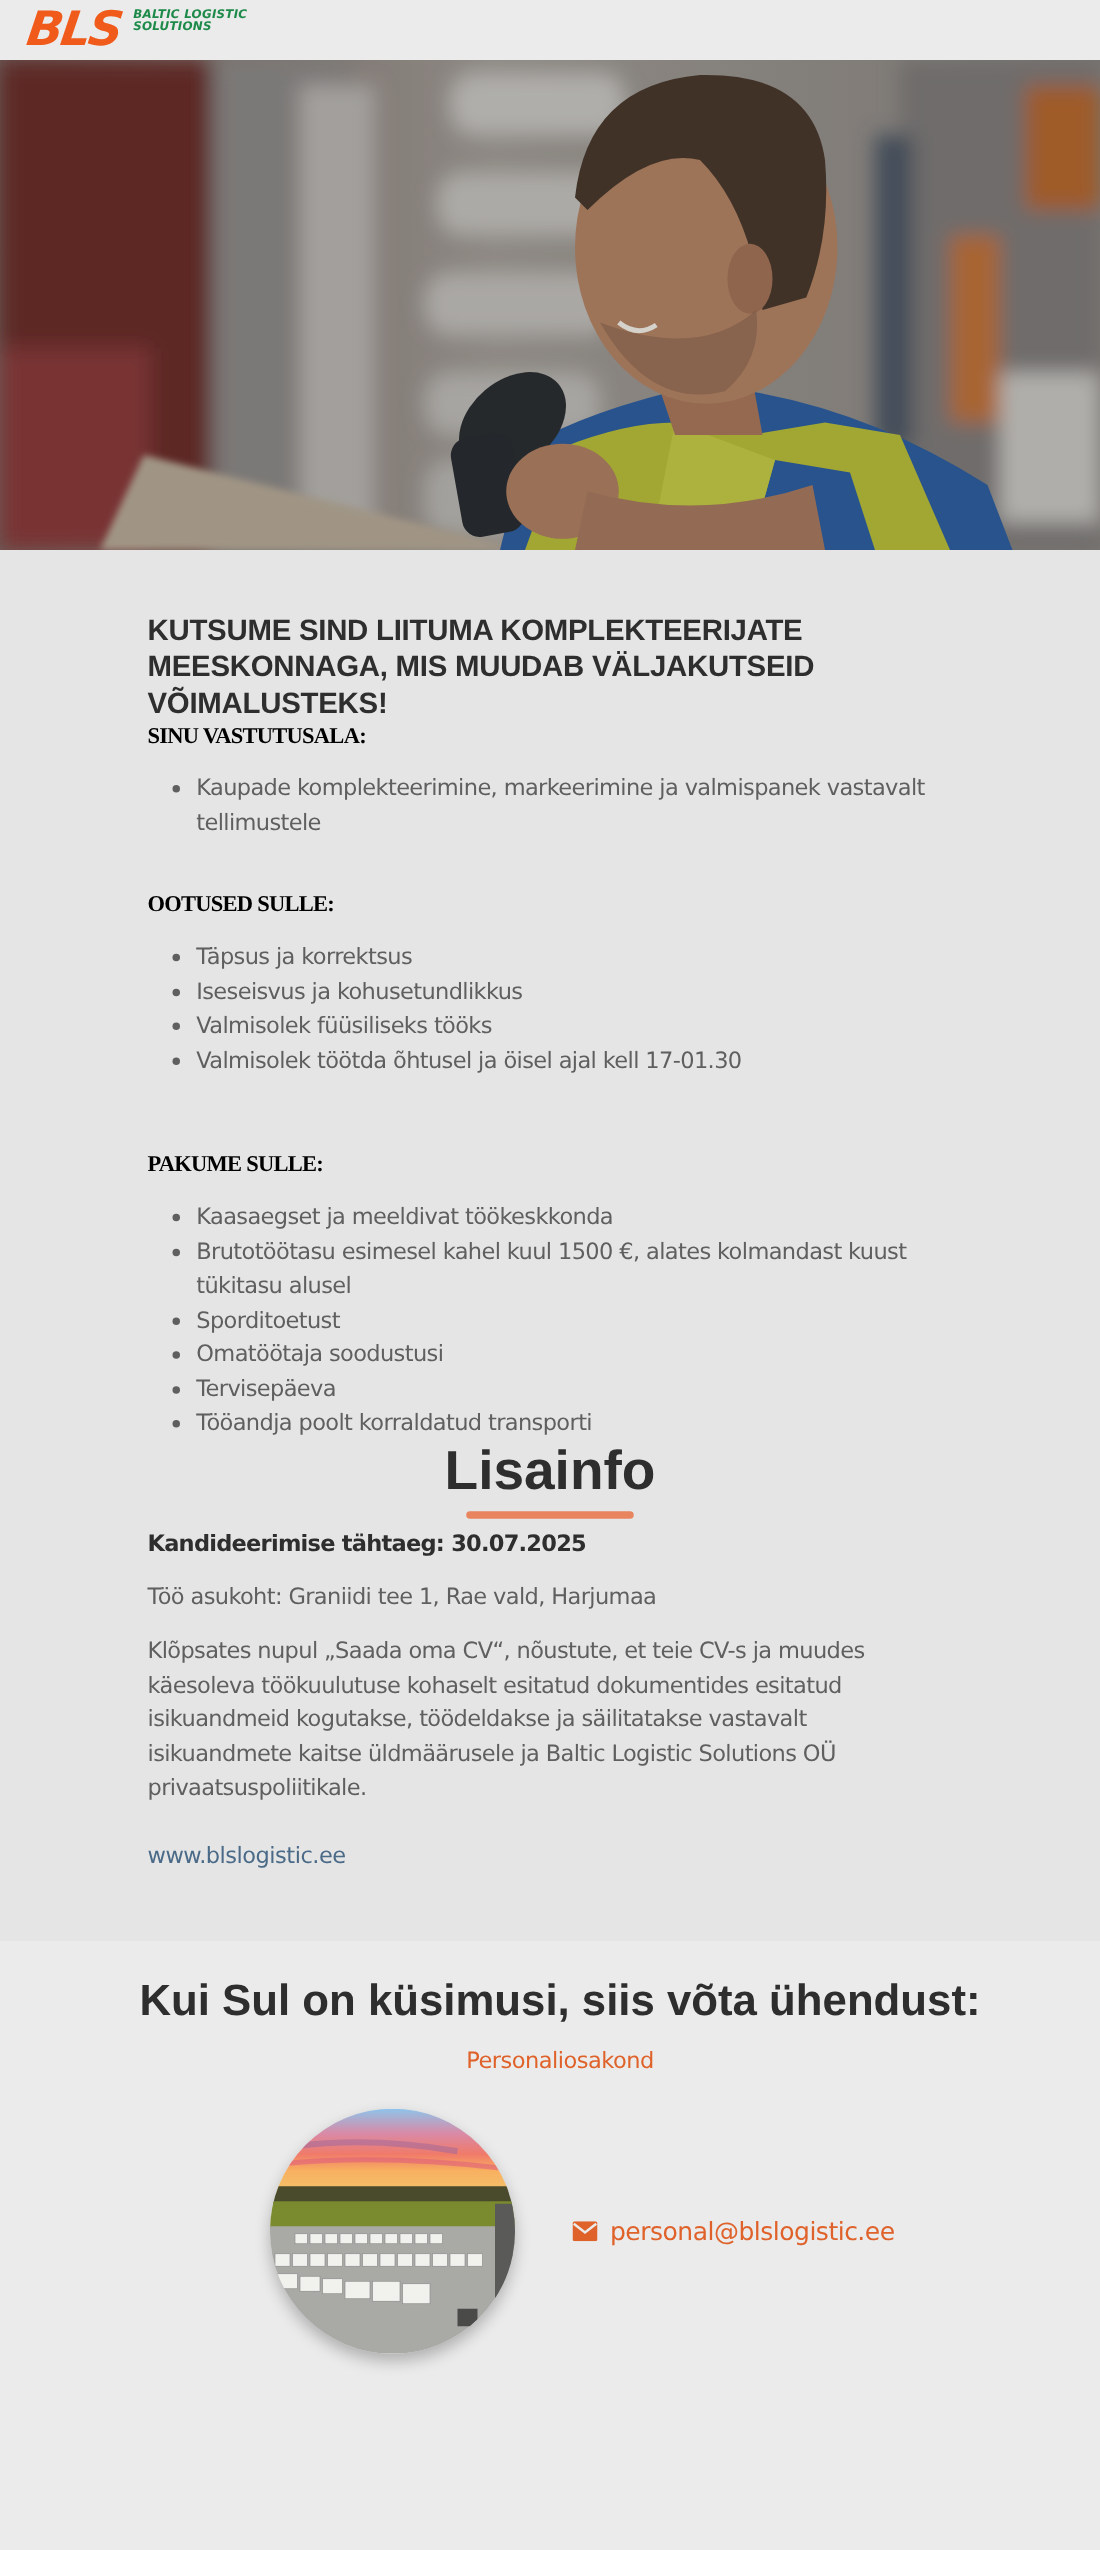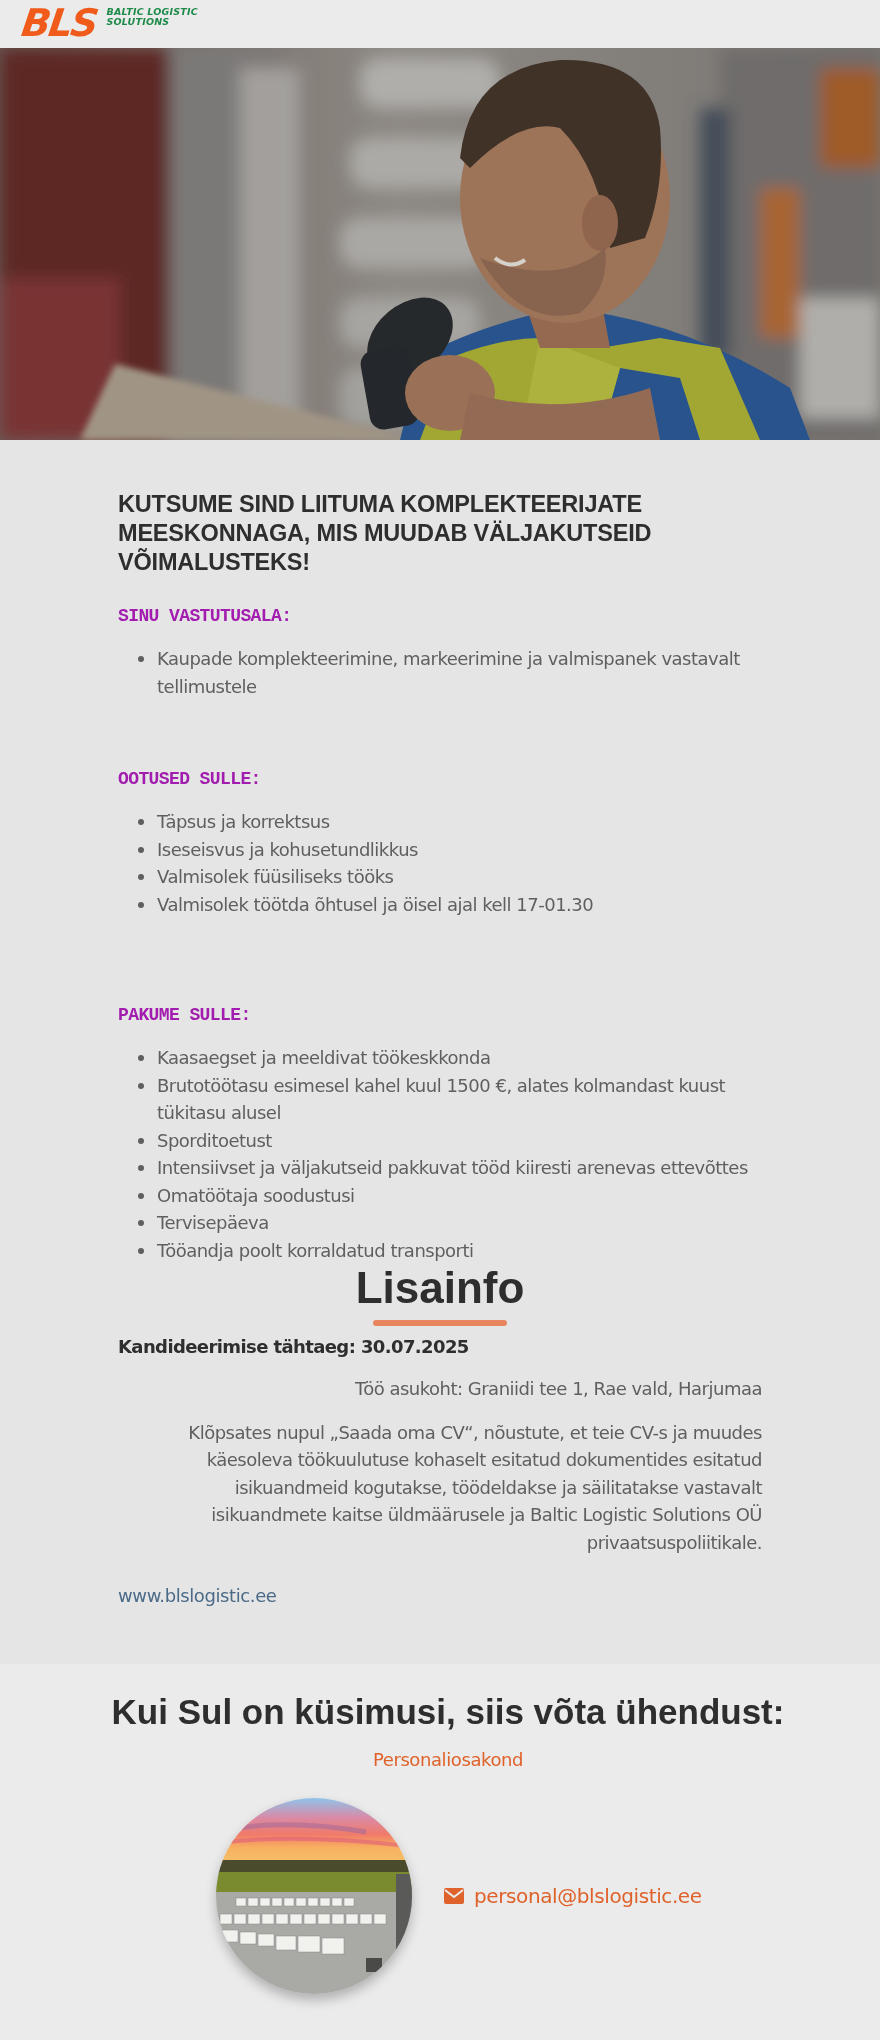--- a/index.html
+++ b/index.html
@@ -24,22 +24,22 @@
     .hero { height: 392px; position: relative; overflow: hidden; background: #8a8580; }
     .hero svg { display: block; width: 880px; height: 392px; }
 
     
     .main { background: #e4e5e4; padding: 50px 118px 56px 118px; }
     .headline {
       font-family: "Liberation Sans", sans-serif; font-weight: bold; font-size: 23.5px; line-height: 29px;
       color: #2e2e2e; letter-spacing: -0.2px;
     }
     .section-title {
-      font-family: Liberation Mono, monospace; font-weight: bold; font-size: 18px; line-height: 22px;
-      color: #a21caf; letter-spacing: -0.6px; margin-top: 28px;
+      font-family: Liberation Serif, serif; font-weight: bold; font-size: 18px; line-height: 22px;
+      color: #000000; letter-spacing: -0.6px; margin-top: 0;
     }
     ul.bullets { list-style: none; margin-top: 18px; padding-left: 18px; }
     ul.bullets li {
       position: relative; padding-left: 21px;
       font-family: "DejaVu Sans", sans-serif; font-size: 18px; line-height: 27.5px; color: #5f5f5f;
       letter-spacing: -0.5px;
     }
     ul.bullets li::before {
       content: ""; position: absolute; left: 2px; top: 11px; width: 6px; height: 6px; border-radius: 50%;
       background: #5f5f5f;
@@ -53,38 +53,38 @@
     }
     .lisainfo-underline {
       width: 134px; height: 6px; border-radius: 3px; background: #e8845e; margin: 12px auto 0 auto;
     }
     .deadline {
       font-family: "DejaVu Sans", sans-serif; font-weight: bold; font-size: 18px; line-height: 24px;
       color: #2e2e2e; margin-top: 9px; letter-spacing: -0.6px;
     }
     .para {
       font-family: "DejaVu Sans", sans-serif; font-size: 18px; line-height: 27.5px; color: #5f5f5f;
-      letter-spacing: -0.5px; margin-top: 16px; text-align: right;
+      letter-spacing: -0.5px; margin-top: 16px;
     }
     .site-link {
       display: inline-block; font-family: "DejaVu Sans", sans-serif; font-size: 18px; line-height: 24px;
       color: #4a6a88; text-decoration: none; margin-top: 28px; letter-spacing: -0.4px;
     }
 
     
     .contact { background: #eaebea; padding: 26px 0 36px 16px; }
     .contact-title {
       text-align: center; font-family: "Liberation Sans", sans-serif; font-size: 35px; line-height: 44px;
       color: #2e2e2e;
     }
     .contact-dept {
       text-align: center; font-family: "DejaVu Sans", sans-serif; font-size: 18px; line-height: 24px;
       color: #e0622b; margin-top: 14px; letter-spacing: -0.4px;
     }
-    .contact-row { display: flex; align-items: center; margin-top: 26px; padding-left: 200px; }
+    .contact-row { display: flex; align-items: center; margin-top: 26px; padding-left: 200px; gap: 14px; }
     .avatar {
       width: 196px; height: 196px; border-radius: 50%; overflow: hidden;
       box-shadow: 0 6px 12px rgba(0,0,0,0.25);
     }
     .avatar svg { display: block; width: 196px; height: 196px; }
     .email {
       display: flex; align-items: center; margin-left: 32px; text-decoration: none;
     }
     .email-icon { width: 20px; height: 16px; display: inline-block; margin-right: 10px; }
     .email-text {
@@ -184,21 +184,20 @@
     <li>Valmisolek töötda õhtusel ja öisel ajal kell 17-01.30</li>
   </ul>
 
   <div class="gap-2"></div>
 
   <h2 class="section-title">PAKUME SULLE:</h2>
   <ul class="bullets">
     <li>Kaasaegset ja meeldivat töökeskkonda</li>
     <li>Brutotöötasu esimesel kahel kuul 1500 €, alates kolmandast kuust tükitasu alusel</li>
     <li>Sporditoetust</li>
-    <li>Intensiivset ja väljakutseid pakkuvat tööd kiiresti arenevas ettevõttes</li>
     <li>Omatöötaja soodustusi</li>
     <li>Tervisepäeva</li>
     <li>Tööandja poolt korraldatud transporti</li>
   </ul>
 
   <h2 class="lisainfo-title">Lisainfo</h2>
   <div class="lisainfo-underline"></div>
 
   <p class="deadline">Kandideerimise tähtaeg: 30.07.2025</p>
   <p class="para">Töö asukoht: Graniidi tee 1, Rae vald, Harjumaa</p>

